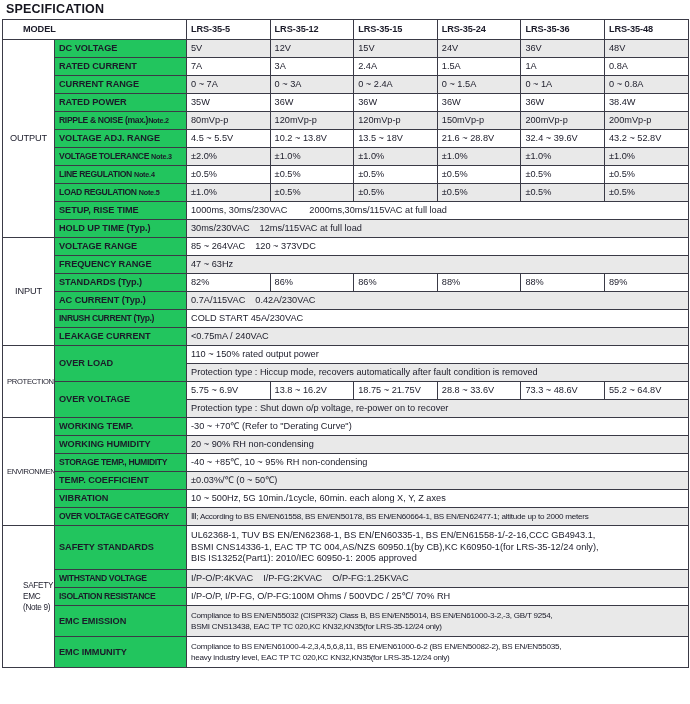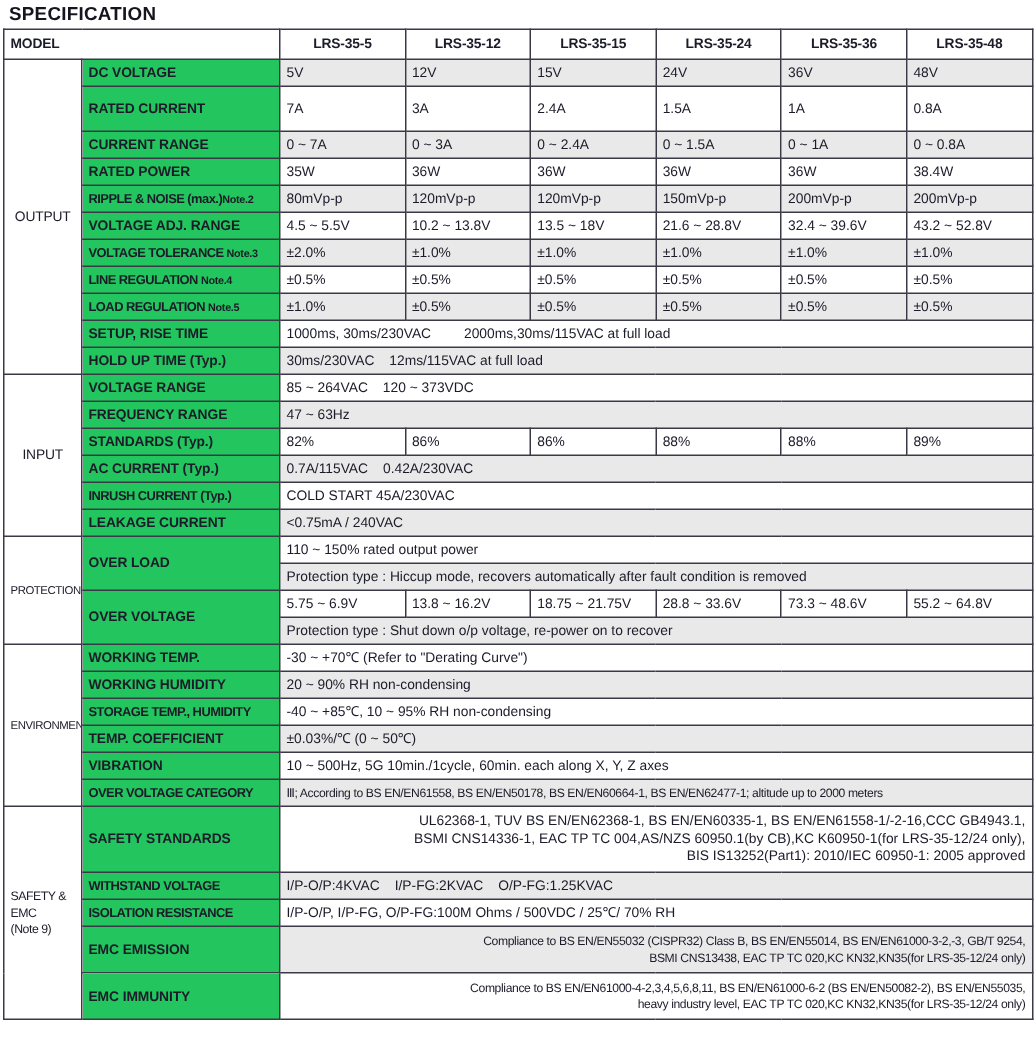--- a/index.html
+++ b/index.html
@@ -52,21 +52,21 @@
     text-align: center;
     font-size: 9.4px;
     font-weight: normal;
     background: #ffffff;
     letter-spacing: -0.1px;
     white-space: normal;
     line-height: 11.5px;
   }
   .group.tight { font-size: 7.6px; letter-spacing: -0.3px; }
   .group.tiny  { font-size: 8.2px; letter-spacing: -0.3px; }
-  .group.left  { text-align: left; padding-left: 4px; }
+  .group.left  { text-align: left; padding-left: 20px; }
 
   .label {
     background: #22c55e;
     font-weight: bold;
     font-size: 9.4px;
     letter-spacing: -0.05px;
     color: #16161f;
   }
   .label .note {
     font-size: 7.2px;
@@ -74,25 +74,24 @@
     letter-spacing: -0.2px;
   }
   .label.sm { font-size: 8.6px; letter-spacing: -0.35px; }
 
   .hdr {
     background: #ffffff;
     font-weight: bold;
     font-size: 9.8px;
     letter-spacing: -0.1px;
     color: #14141d;
-    text-align: center;
   }
   .val { background: #ffffff; font-size: 9.2px; }
   .val.shade { background: #e9e9e9; }
-  .val.wrap { white-space: normal; line-height: 11.5px; padding-top: 1px; padding-bottom: 1px; text-align: right; }
+  .val.wrap { white-space: normal; line-height: 11.5px; padding-top: 1px; padding-bottom: 1px; }
   .val.xs { font-size: 8.1px; letter-spacing: -0.25px; }
 
   .gap { display: inline-block; width: 22px; }
   .gap-sm { display: inline-block; width: 10px; }
 </style>
 </head>
 <body>
 
 <div class="page">
 
@@ -125,21 +124,21 @@
         <td class="group" rowspan="11">OUTPUT</td>
         <td class="label">DC VOLTAGE</td>
         <td class="val shade">5V</td>
         <td class="val shade">12V</td>
         <td class="val shade">15V</td>
         <td class="val shade">24V</td>
         <td class="val shade">36V</td>
         <td class="val shade">48V</td>
       </tr>
 
-      <tr style="height:30px">
+      <tr style="height:18px">
         <td class="label">RATED CURRENT</td>
         <td class="val">7A</td>
         <td class="val">3A</td>
         <td class="val">2.4A</td>
         <td class="val">1.5A</td>
         <td class="val">1A</td>
         <td class="val">0.8A</td>
       </tr>
 
       <tr style="height:18px">

